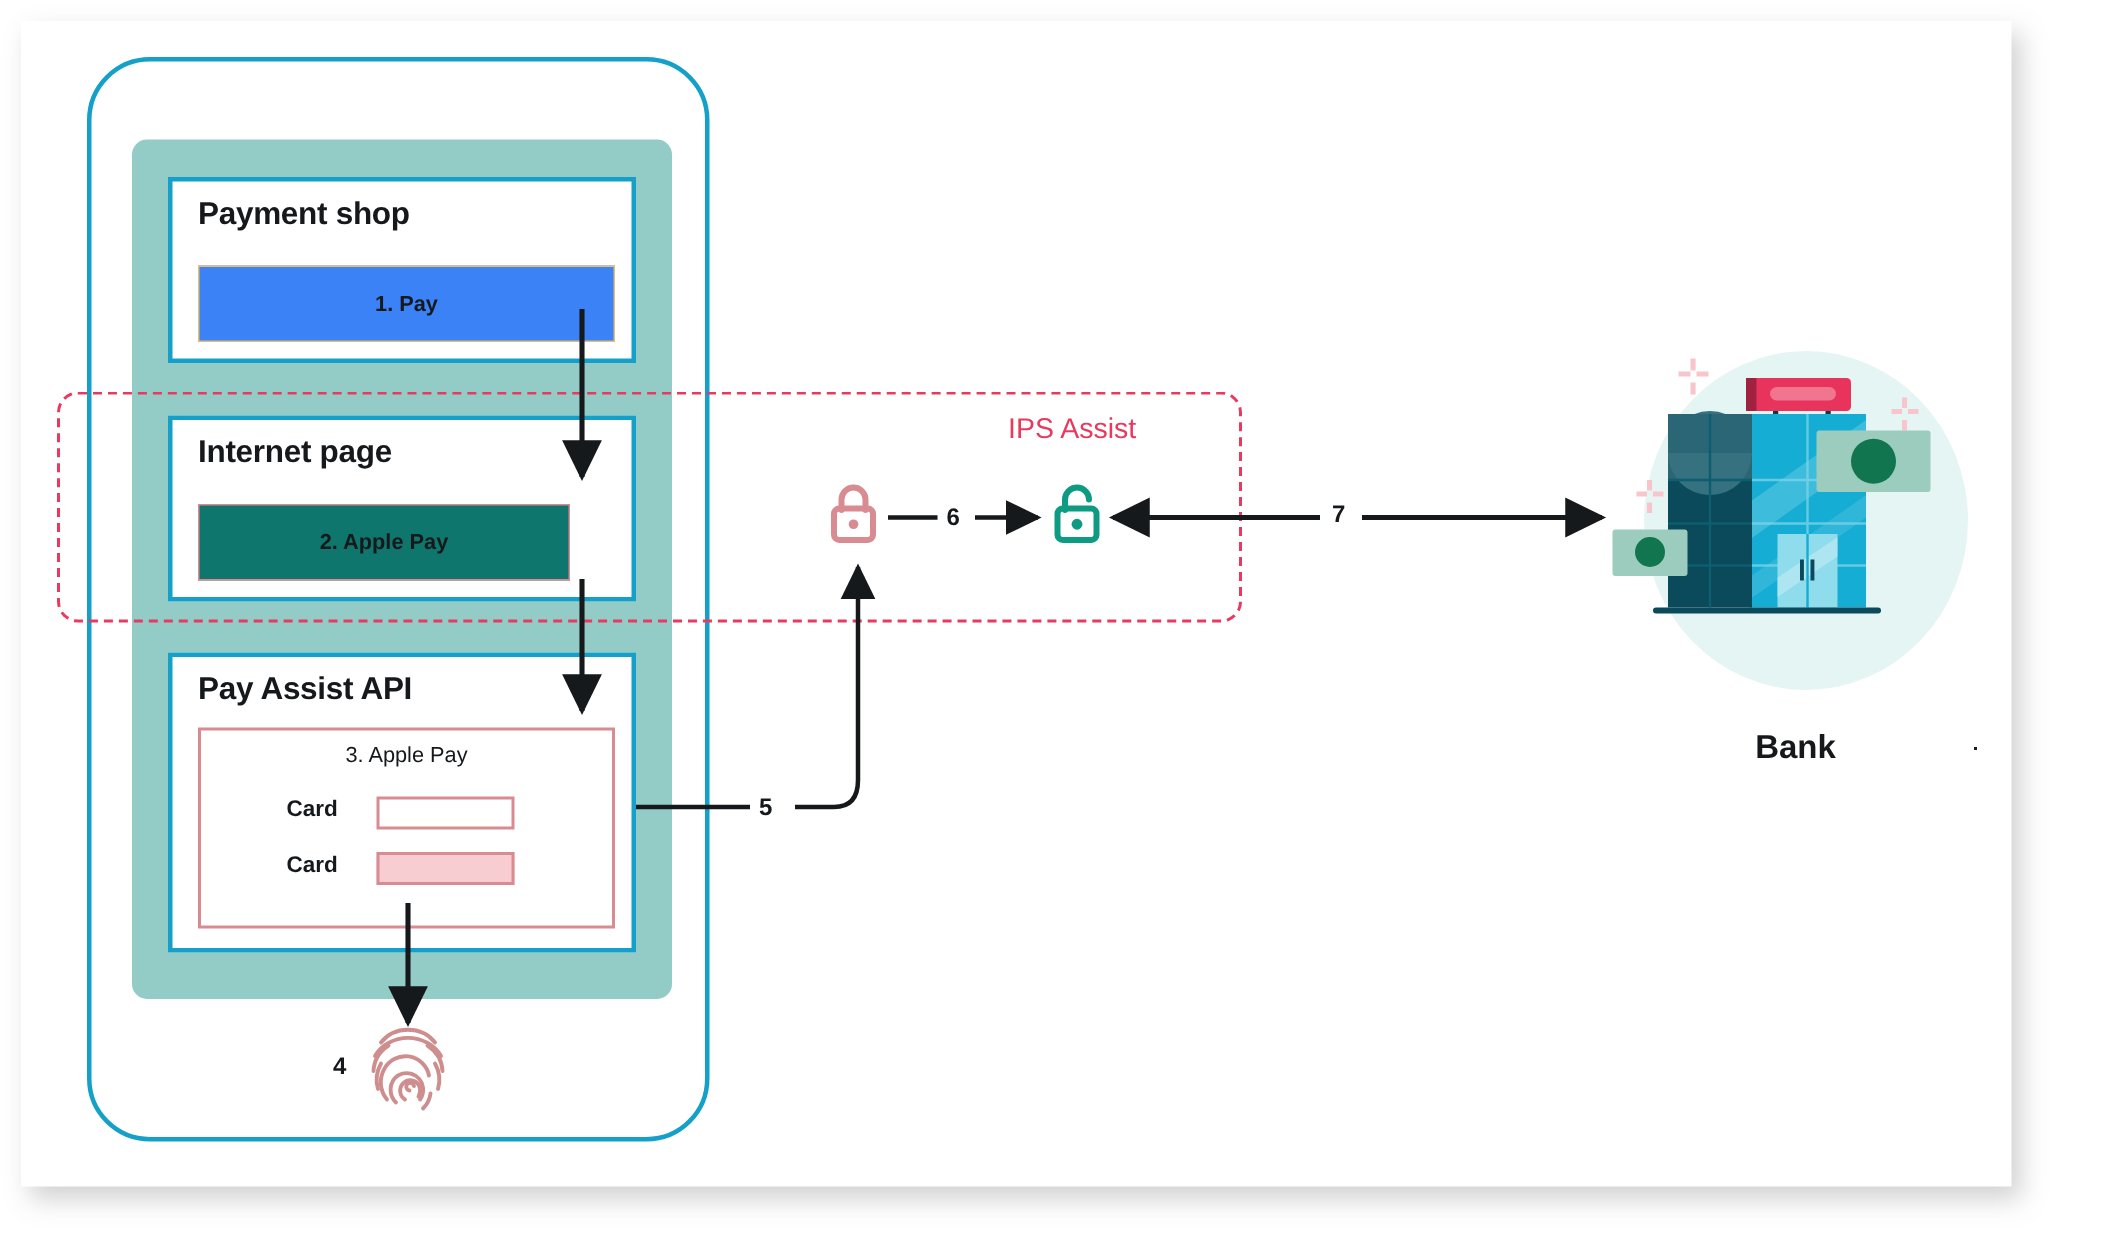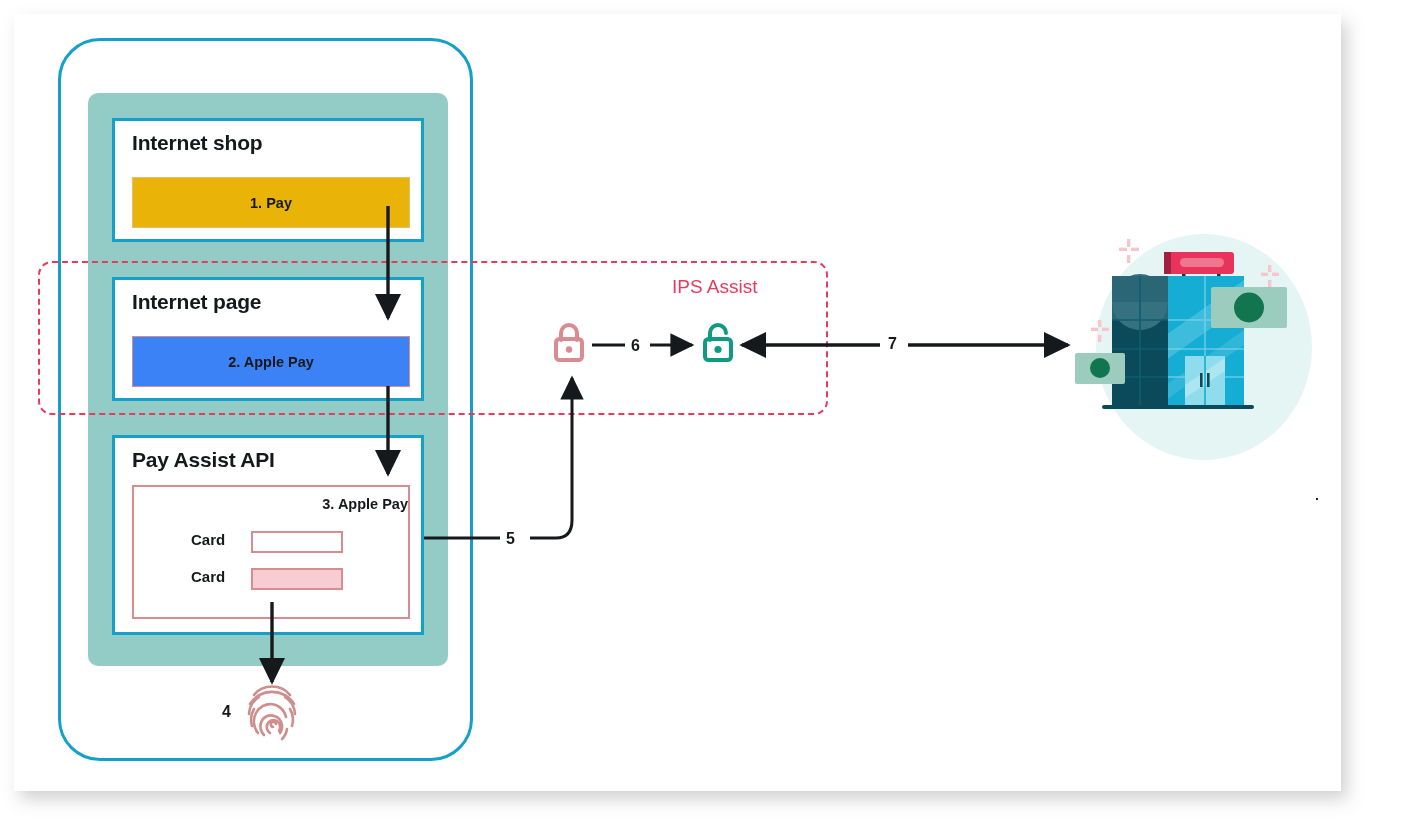--- a/index.html
+++ b/index.html
@@ -69,42 +69,42 @@
     position: absolute;
     display: flex;
     align-items: center;
     justify-content: center;
     font-size: 14.5px;
     font-weight: bold;
     color: #16191C;
   }
   #box-pay {
     left: 17px; top: 56px; width: 278px; height: 51px;
-    background: #eab308;
+    background: #3b82f6;
     border: 1.5px solid #E2BE72;
   }
   #box-applepay {
-    left: 17px; top: 56px; width: 278px; height: 51px;
-    background: #3b82f6;
+    left: 17px; top: 56px; width: 248px; height: 51px;
+    background: #0f766e;
     border: 1.5px solid #D98B92;
   }
 
   
   #api-panel {
     position: absolute;
     left: 17px; top: 47px; width: 278px; height: 134px;
     background: #ffffff;
     border: 2px solid #D98B92;
   }
   #api-panel-title {
     position: absolute;
     top: 9px; left: 0; width: 100%;
-    text-align: right;
+    text-align: center;
     font-size: 14.5px;
-    font-weight: bold;
+    font-weight: normal;
     color: #16191C;
   }
   .card-row {
     position: absolute;
     left: 57px;
     display: flex;
     align-items: flex-start;
     gap: 14px;
   }
   #card-row-1 { top: 44px; }
@@ -187,21 +187,21 @@
 <body>
 
 <div id="root">
 
   <div id="page-card"></div>
 
   <div id="phone-frame"></div>
   <div id="mint-panel"></div>
 
   <div class="screen" id="screen-shop">
-    <div class="screen-title">Internet shop</div>
+    <div class="screen-title">Payment shop</div>
     <div class="action-box" id="box-pay">1. Pay</div>
   </div>
 
   <div class="screen" id="screen-payment">
     <div class="screen-title">Internet page</div>
     <div class="action-box" id="box-applepay">2. Apple Pay</div>
   </div>
 
   <div class="screen" id="screen-api">
     <div class="screen-title">Pay Assist API</div>
@@ -345,15 +345,16 @@
     <g>
       <rect x="139" y="62" width="76" height="41" rx="2" fill="#9CCCBE"></rect>
       <circle cx="177" cy="82.5" r="15" fill="#11764F"></circle>
     </g>
     <g>
       <rect x="3" y="128" width="50" height="31" rx="2" fill="#9CCCBE"></rect>
       <circle cx="28" cy="143" r="10" fill="#11764F"></circle>
     </g>
   </svg>
 
+  <div id="bank-label">Bank</div>
   <div id="stray-dot"></div>
 
 </div>
 
 </body></html>

